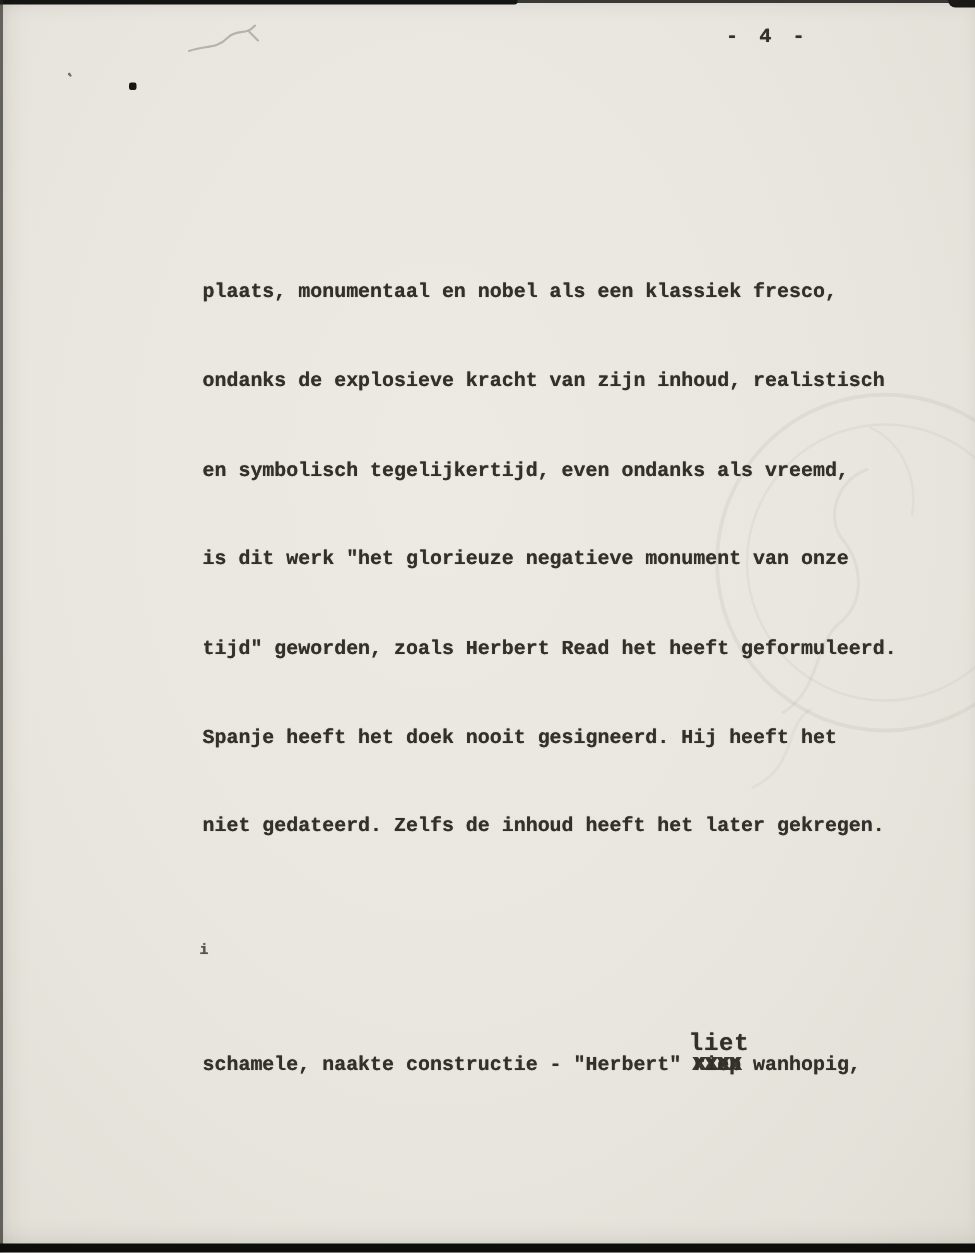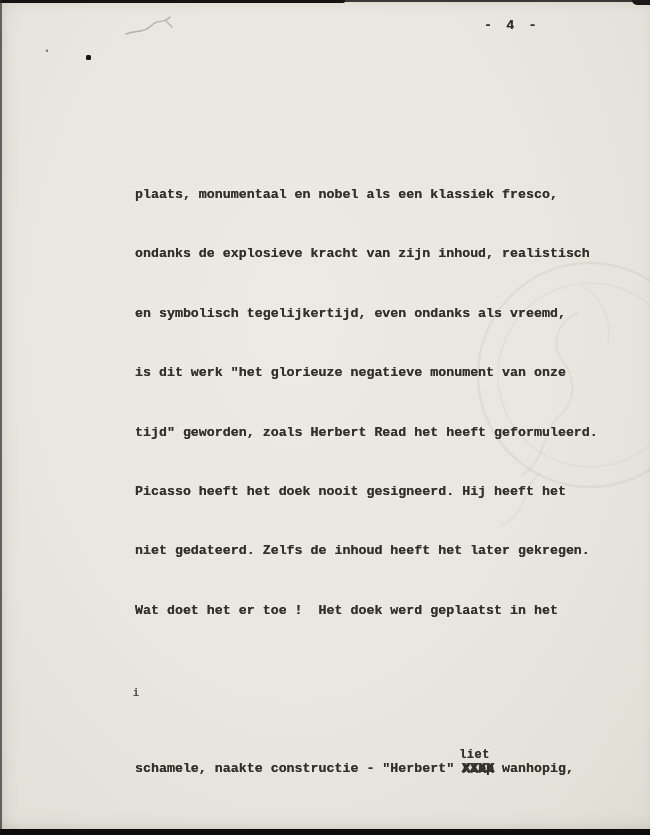--- a/index.html
+++ b/index.html
@@ -29,21 +29,21 @@
 
   .body-text{position:absolute;left:135px;top:86px;font-size:13.3px;line-height:19.8px;white-space:pre;}
 
   
   .struck{position:relative;display:inline-block;}
   .struck .over{
     position:absolute;left:0;top:0;
     text-shadow:.8px 0 currentColor,-.8px 0 currentColor,0 .6px currentColor;
     opacity:.95;
   }
-  .ins-above{position:absolute;left:-3px;top:-13px;font-size:12px;letter-spacing:.5px;}
+  .ins-above{position:absolute;left:-3px;top:-13px;font-size:16px;letter-spacing:.5px;}
 
   
   .ins-anchor{position:relative;display:inline-block;width:0;}
   .ins-i{position:absolute;left:-2px;top:-9px;font-size:10px;opacity:.8;}
 
   
   .mark-corner{position:absolute;left:46px;top:49px;font-size:10px;color:#6f6c64;transform:rotate(-18deg);font-family:"DejaVu Sans",sans-serif;}
   .mark-dot{position:absolute;left:86px;top:55px;width:5px;height:5px;background:#161512;border-radius:1.5px;}
   .crease{position:absolute;left:120px;top:8px;}
   .stamp{position:absolute;left:462px;top:225px;pointer-events:none;}
@@ -79,23 +79,22 @@
   <div class="page-number typed">- 4 -</div>
 
   <div class="body-text typed">
 
     <div class="para">
       <div class="line">plaats, monumentaal en nobel als een klassiek fresco,</div>
       <div class="line">ondanks de explosieve kracht van zijn inhoud, realistisch</div>
       <div class="line">en symbolisch tegelijkertijd, even ondanks als vreemd,</div>
       <div class="line">is dit werk "het glorieuze negatieve monument van onze</div>
       <div class="line">tijd" geworden, zoals Herbert Read het heeft geformuleerd.</div>
-      <div class="line">Picasso heeft het doek nooit gesigneerd. Hij heeft het</div>
+      <div class="line">Spanje heeft het doek nooit gesigneerd. Hij heeft het</div>
       <div class="line">niet gedateerd. Zelfs de inhoud heeft het later gekregen.</div>
-      <div class="line">Wat doet het er toe !  Het doek werd geplaatst in het</div>
 
       <div class="line"><span class="ins-anchor"><span class="ins-i">i</span></span></div>
 
       <div class="line"><span>schamele, naakte constructie - "Herbert" </span><span class="struck"><span>riep</span><span class="over">XXXX</span><span class="ins-above">liet</span></span><span> wanhopig,</span></div>
 
       
     </div>
 
     
 

